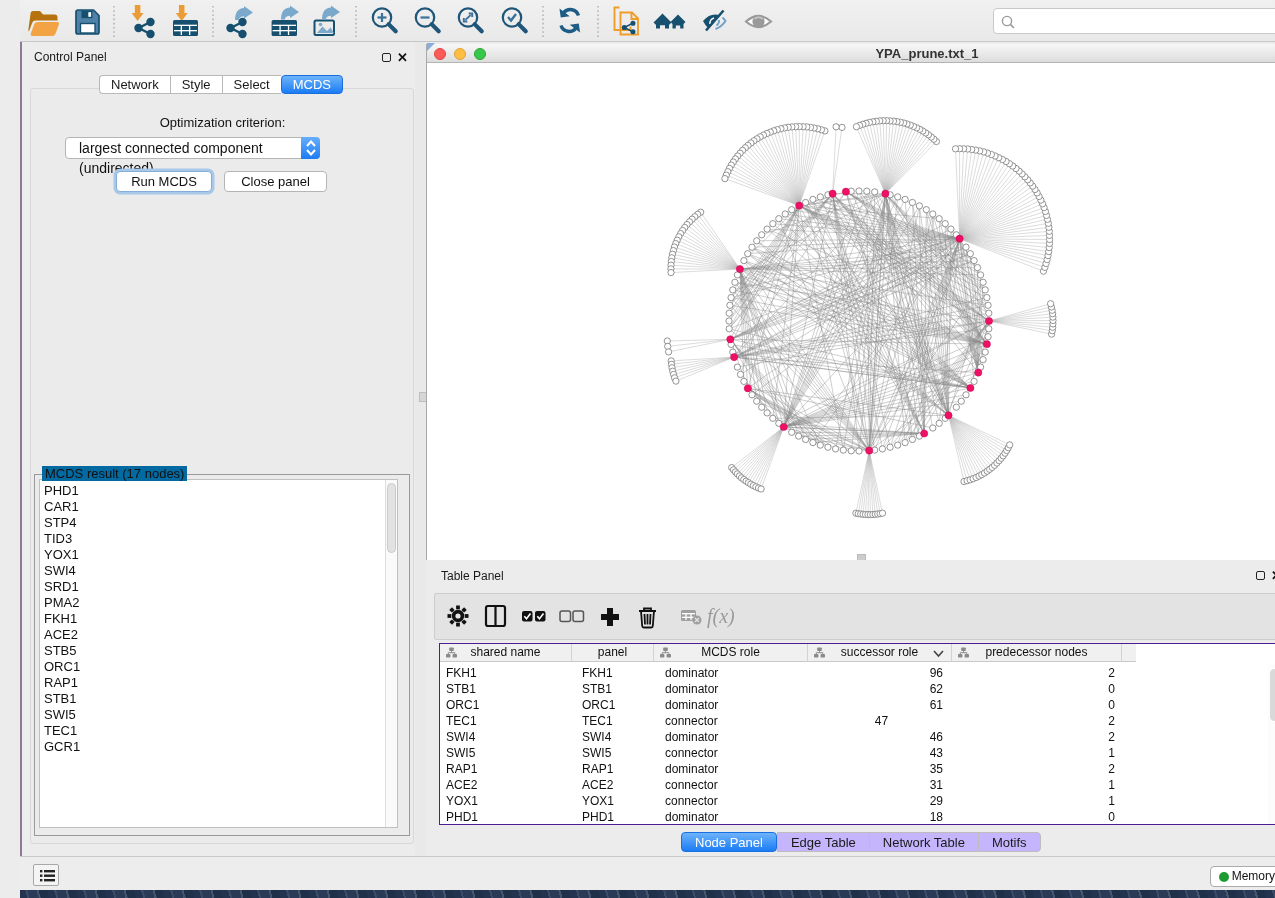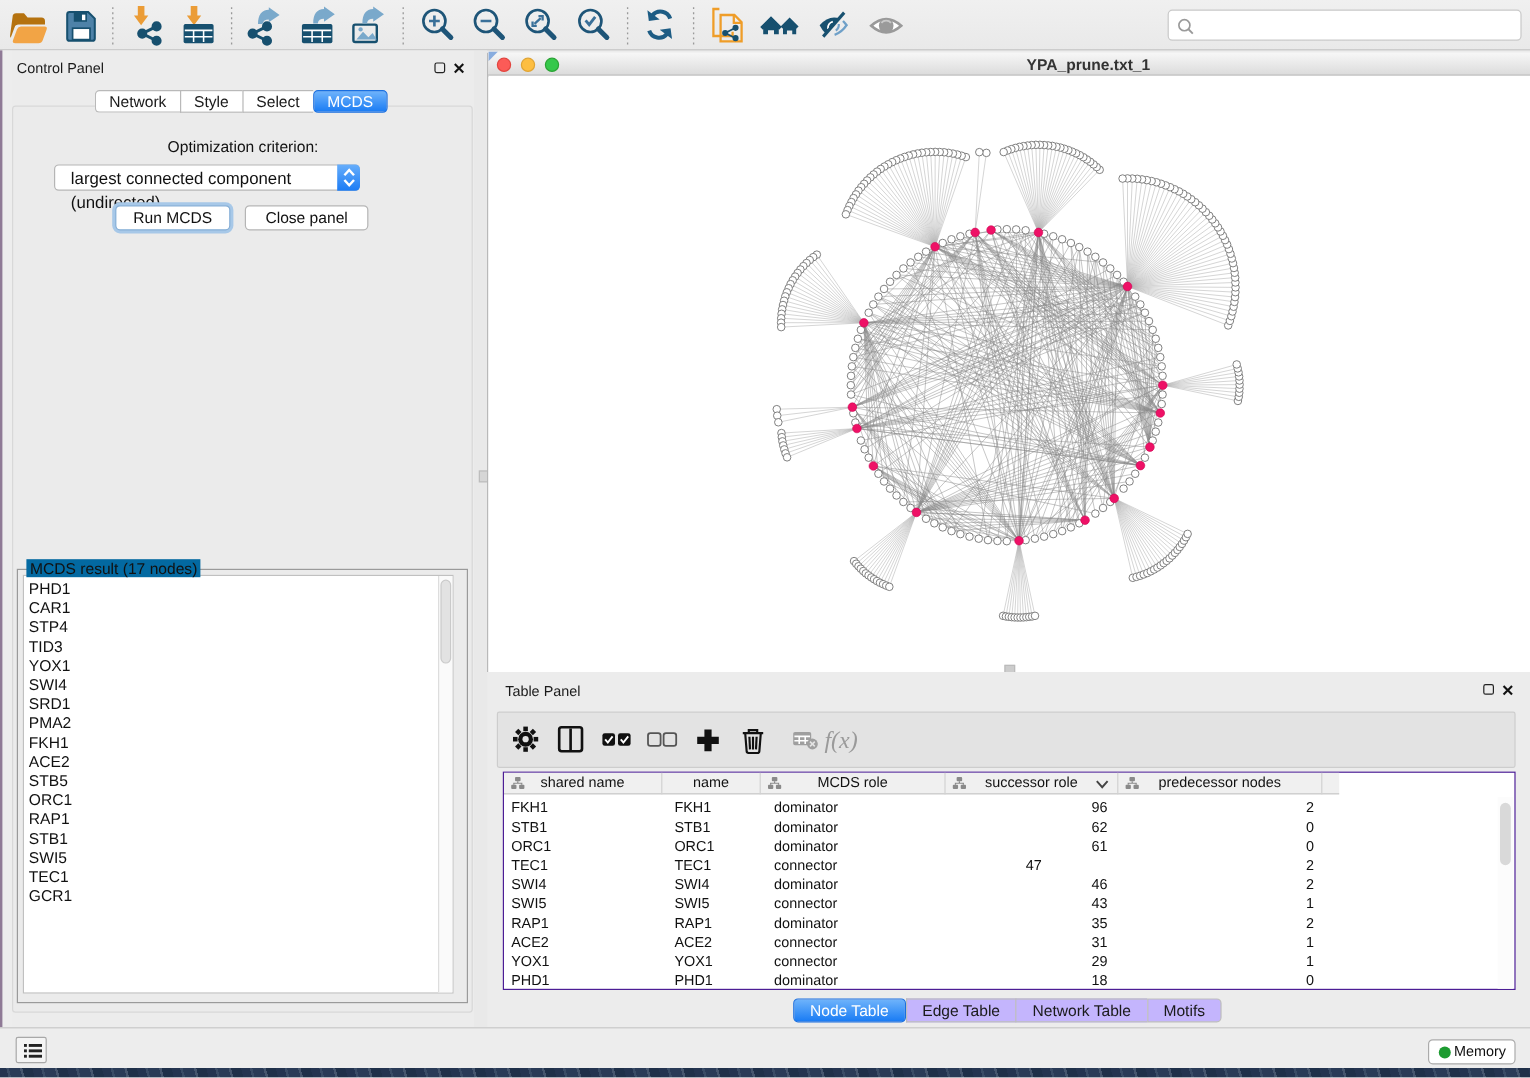--- a/index.html
+++ b/index.html
@@ -1,18 +1,18 @@
 <!DOCTYPE html>
 <html><head>
 <meta charset="utf-8">
 <style>
 * { margin:0; padding:0; box-sizing:border-box; }
 html,body { width:1275px; height:898px; overflow:hidden; }
 body { font-family:"Liberation Sans", sans-serif; background:#ececec; position:relative; }
-.abs { position:absolute; }
+.abs { position:absolute;margin-left:20px; }
 
 
 #toolbar { left:0; top:0; width:1275px; height:42px;
   background:linear-gradient(#f0f0f0,#e9e9e9); border-bottom:1px solid #c5c5c5; }
 #toolbar svg.ic { position:absolute; top:0; left:0; }
 #searchbox { position:absolute; left:973px; top:8px; width:295px; height:26px;
   background:#fff; border:1px solid #c9c9c9; border-radius:4px; }
 #searchbox .mag { position:absolute; left:6px; top:5px; }
 
 
@@ -1145,21 +1145,21 @@
             <line x1="247" y1="23.333333333333332" x2="260" y2="23.333333333333332"></line>
           </g>
         </g>
         <circle cx="262" cy="26" r="4.5" fill="#9f9f9f"></circle>
         <path d="M260 24 l4 4 M264 24 l-4 4" stroke="#e3e3e3" stroke-width="1.3"></path>
         <text x="272" y="29" font-family="Liberation Serif, serif" font-style="italic" font-size="20" fill="#9a9a9a">f(x)</text>
       </svg></div>
   <div id="tbl">
     <div id="tbl-head">
         <div class="th" style="left:0px;width:132px;">shared name</div>
-        <div class="th" style="left:132px;width:82px;">name</div>
+        <div class="th" style="left:132px;width:82px;">panel</div>
         <div class="th" style="left:214px;width:154px;">MCDS role</div>
         <div class="th" style="left:368px;width:144px;">successor role</div>
         <div class="th" style="left:512px;width:170px;">predecessor nodes</div>
         <svg style="position:absolute;left:0;top:0;" width="682" height="18" viewBox="0 0 682 18">
           <g fill="#8a8a8a">
             <rect x="9.2" y="3.5" width="4.6" height="3.6" rx="0.8"></rect>
             <rect x="6" y="9.9" width="4.4" height="3.6" rx="0.8"></rect>
             <rect x="12.6" y="9.9" width="4.4" height="3.6" rx="0.8"></rect>
             <path d="M11.5 7.1 v1.6 M8.2 9.9 v-1.2 h6.6 v1.2" stroke="#8a8a8a" stroke-width="1" fill="none"></path>
           </g>
@@ -1234,21 +1234,21 @@
         <div class="cell" style="left:142px;top:144px;width:70px;">PHD1</div>
         <div class="cell" style="left:225px;top:144px;width:140px;">dominator</div>
         <div class="cell" style="left:380px;top:144px;width:123px;text-align:right;">18</div>
         <div class="cell" style="left:520px;top:144px;width:155px;text-align:right;">0</div>
       </div>
     <div id="tbl-sb">
         <div class="thumb"></div>
       </div>
   </div>
   <div id="tp-tabs">
-    <span class="tab sel">Node Table</span>
+    <span class="tab sel">Node Panel</span>
       <span class="tab">Edge Table</span>
       <span class="tab">Network Table</span>
       <span class="tab">Motifs</span>
   </div>
 </div>
 <div class="abs" id="statusbar">
   <div id="hambtn">
       <svg width="24" height="20" viewBox="0 0 24 20" style="position:absolute;left:1px;top:1px;">
         <g fill="#222">
           <rect x="5" y="4" width="2.4" height="2.4"></rect>

